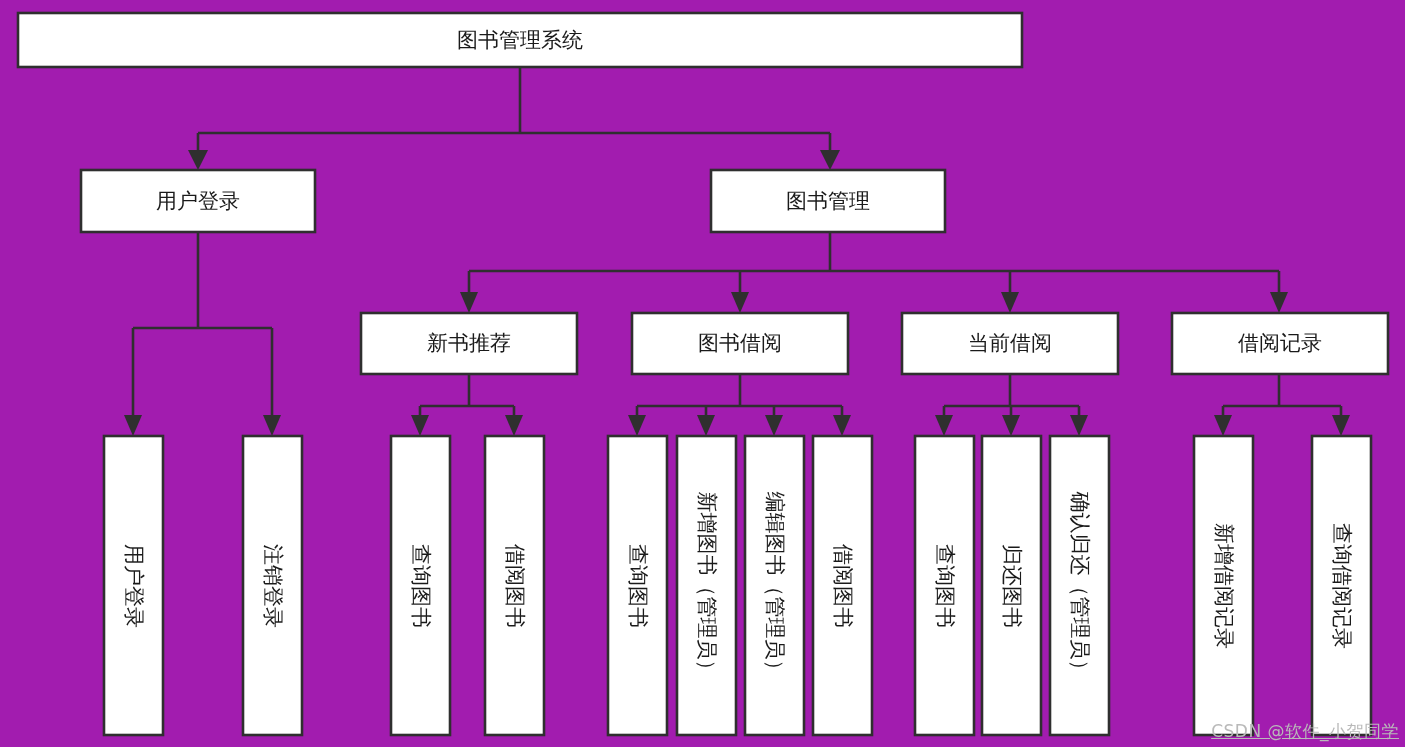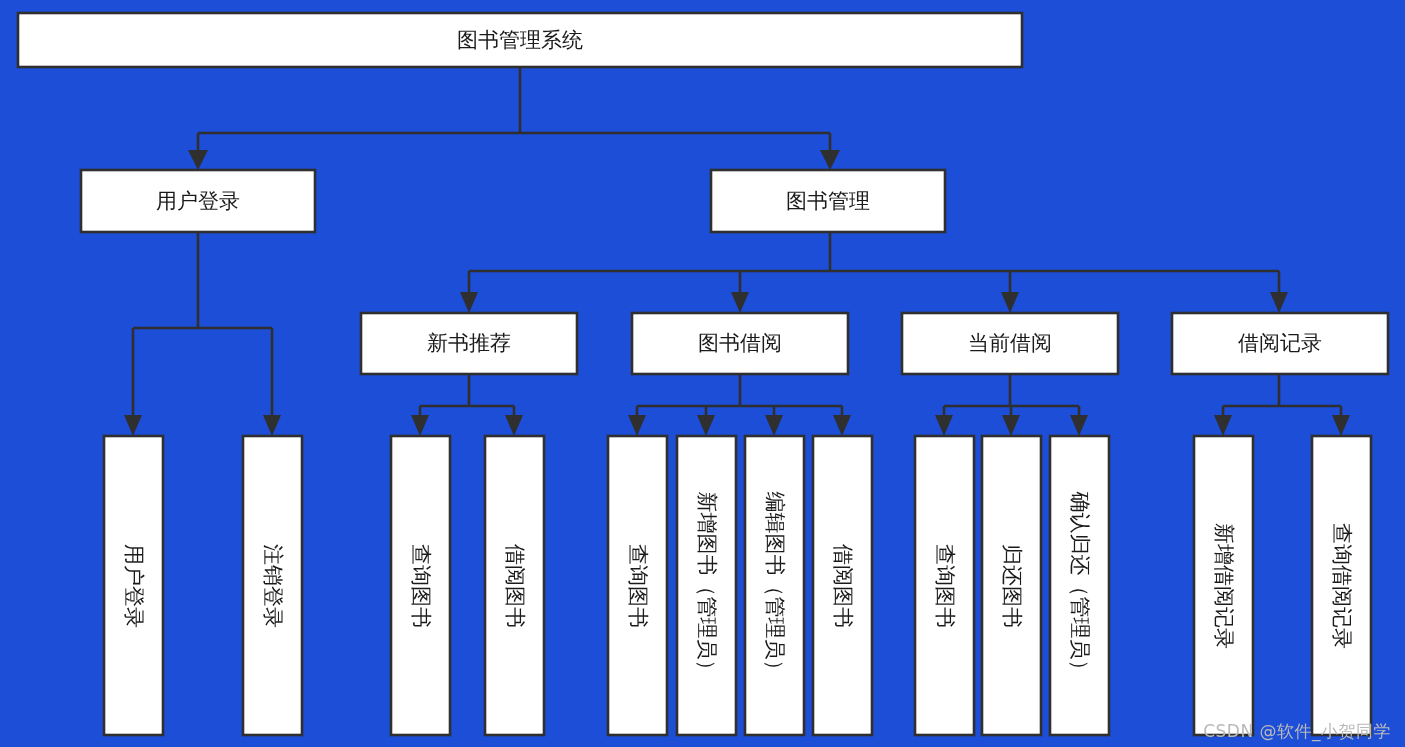--- a/index.html
+++ b/index.html
@@ -10,21 +10,21 @@
   body {
     width: 1405px;
     height: 747px;
     font-family: "DejaVu Sans", "Liberation Sans", sans-serif;
     overflow: hidden;
   }
   #diagram-root {
     position: relative;
     width: 1405px;
     height: 747px;
-    background: #1d4ed8;
+    background: #a21caf;
   }
   svg#flow-svg {
     position: absolute;
     left: 0;
     top: 0;
     width: 1405px;
     height: 747px;
   }
   .node-box {
     fill: #ffffff;
@@ -51,28 +51,29 @@
     fill: none;
     stroke-linecap: butt;
     stroke-linejoin: miter;
   }
   .arrow-head {
     fill: #2f2f2f;
     stroke: none;
   }
   .watermark {
     position: absolute;
-    right: 14px;
+    right: 6px;
     bottom: 4px;
     font-family: "DejaVu Sans", "Liberation Sans", sans-serif;
     font-size: 17px;
     color: #b9b9b9;
     letter-spacing: 0.5px;
     white-space: nowrap;
     pointer-events: none;
+    text-decoration: underline;
   }
 </style>
 </head>
 <body>
 
 <div id="diagram-root">
 
   <svg id="flow-svg" viewBox="0 0 1405 747">
 
     <g>

